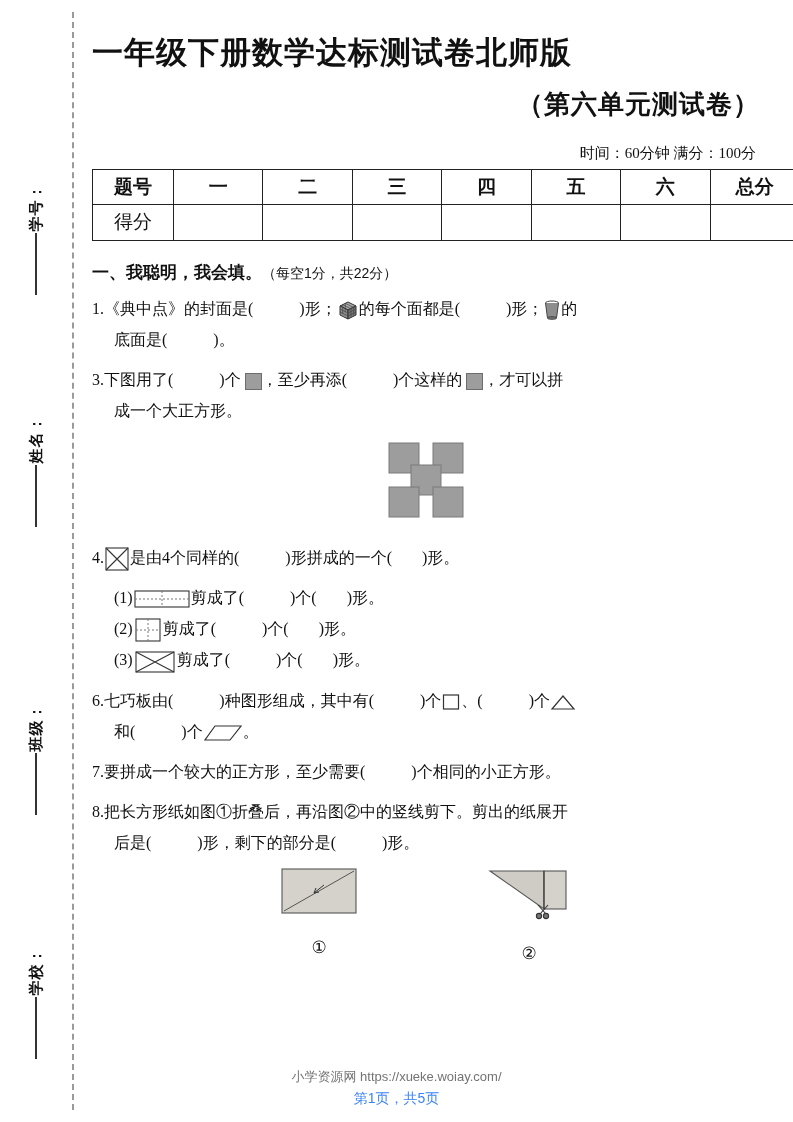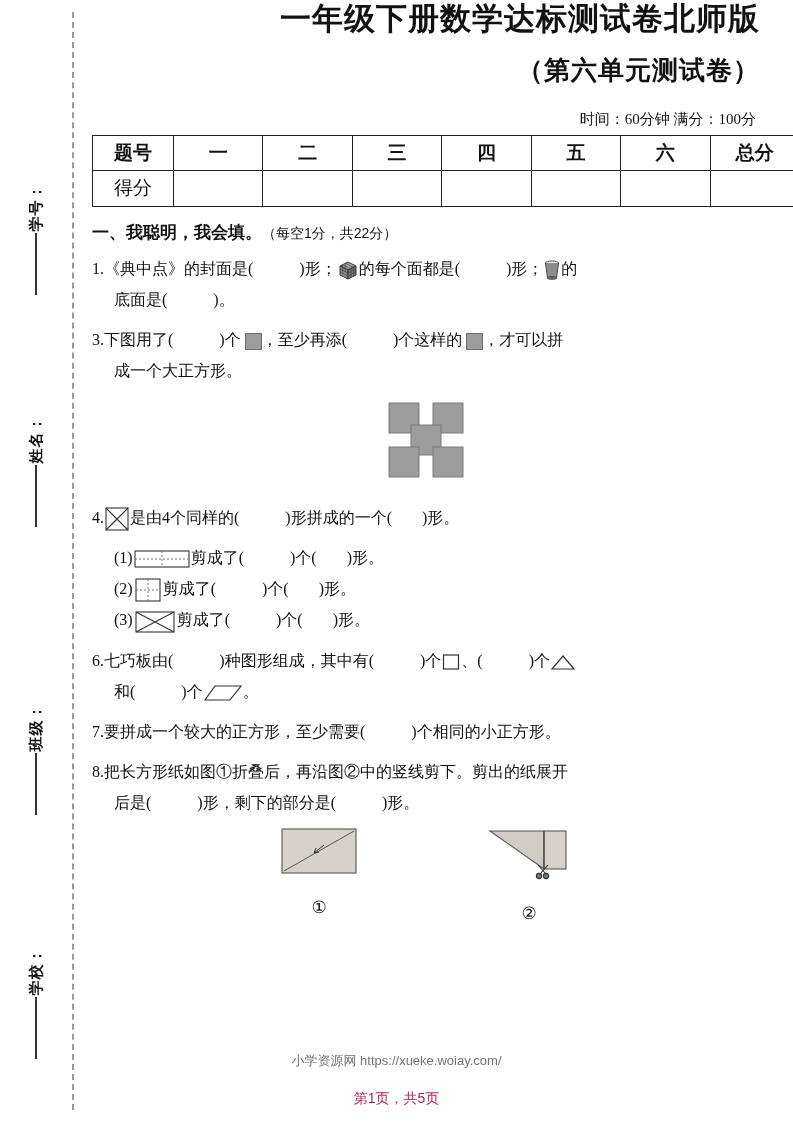--- a/index.html
+++ b/index.html
@@ -31,22 +31,22 @@
   }
   .mf-1{top:198px}
   .mf-2{top:430px}
   .mf-3{top:718px}
   .mf-4{top:962px}
 
   
   .content{position:absolute;left:92px;top:0;width:668px;}
 
   h1.title{
-    margin:0;
-    text-align:right;font-size:31px;font-weight:bold;
+    margin:0;padding-top:34px;
+    text-align:left;font-size:31px;font-weight:bold;
     letter-spacing:1px;line-height:1.25;
     font-family:"Liberation Sans","DejaVu Sans",sans-serif;
   }
   h2.subtitle{
     margin:14px 0 0 0;text-align:right;
     font-size:26px;font-weight:bold;letter-spacing:1px;
     font-family:"Liberation Sans","DejaVu Sans",sans-serif;
   }
   .exam-meta{
     margin-top:22px;text-align:right;font-size:15px;padding-right:4px;
@@ -60,21 +60,21 @@
   table.score-table td{
     border:1px solid #222;height:32px;text-align:center;
     font-size:19px;font-weight:bold;
     font-family:"Liberation Sans","DejaVu Sans",sans-serif;
   }
   table.score-table td.hcell{width:78px;}
   table.score-table tr.blank td{height:33px;font-weight:normal;}
 
   
   .section-head{
-    margin-top:14px;font-size:17px;font-weight:bold;
+    margin-top:20px;font-size:17px;font-weight:bold;
     font-family:"Liberation Sans","DejaVu Sans",sans-serif;
   }
   .section-head .pts{font-size:14px;font-weight:normal;}
 
   .q{font-size:16px;line-height:1.95;margin-top:9px;}
   .q .ln{display:block;white-space:nowrap;}
   .q .ind{padding-left:22px;}
   .blankp{letter-spacing:0;}
   .blankp i{font-style:normal;display:inline-block;width:46px;}
   .blanks{letter-spacing:0;}
@@ -93,21 +93,21 @@
   .fig-row{display:flex;justify-content:center;gap:128px;margin-top:6px;}
   .fig-item{text-align:center;}
   .fig-cap{font-size:17px;margin-top:4px;}
 
   
   .footer{
     position:absolute;left:0;right:0;bottom:14px;text-align:center;
     font-family:"Liberation Sans","DejaVu Sans",sans-serif;
   }
   .footer .wm{font-size:13px;color:#737373;}
-  .footer .pg{font-size:14px;color:#be185d;margin-top:20px;}
+  .footer .pg{font-size:14px;color:#3b82f6;margin-top:4px;}
 </style>
 </head>
 <body>
 
 <div class="page">
 
   <div class="seal-line"></div>
 
   <div class="margin-fields">
     <div class="mf mf-1">

